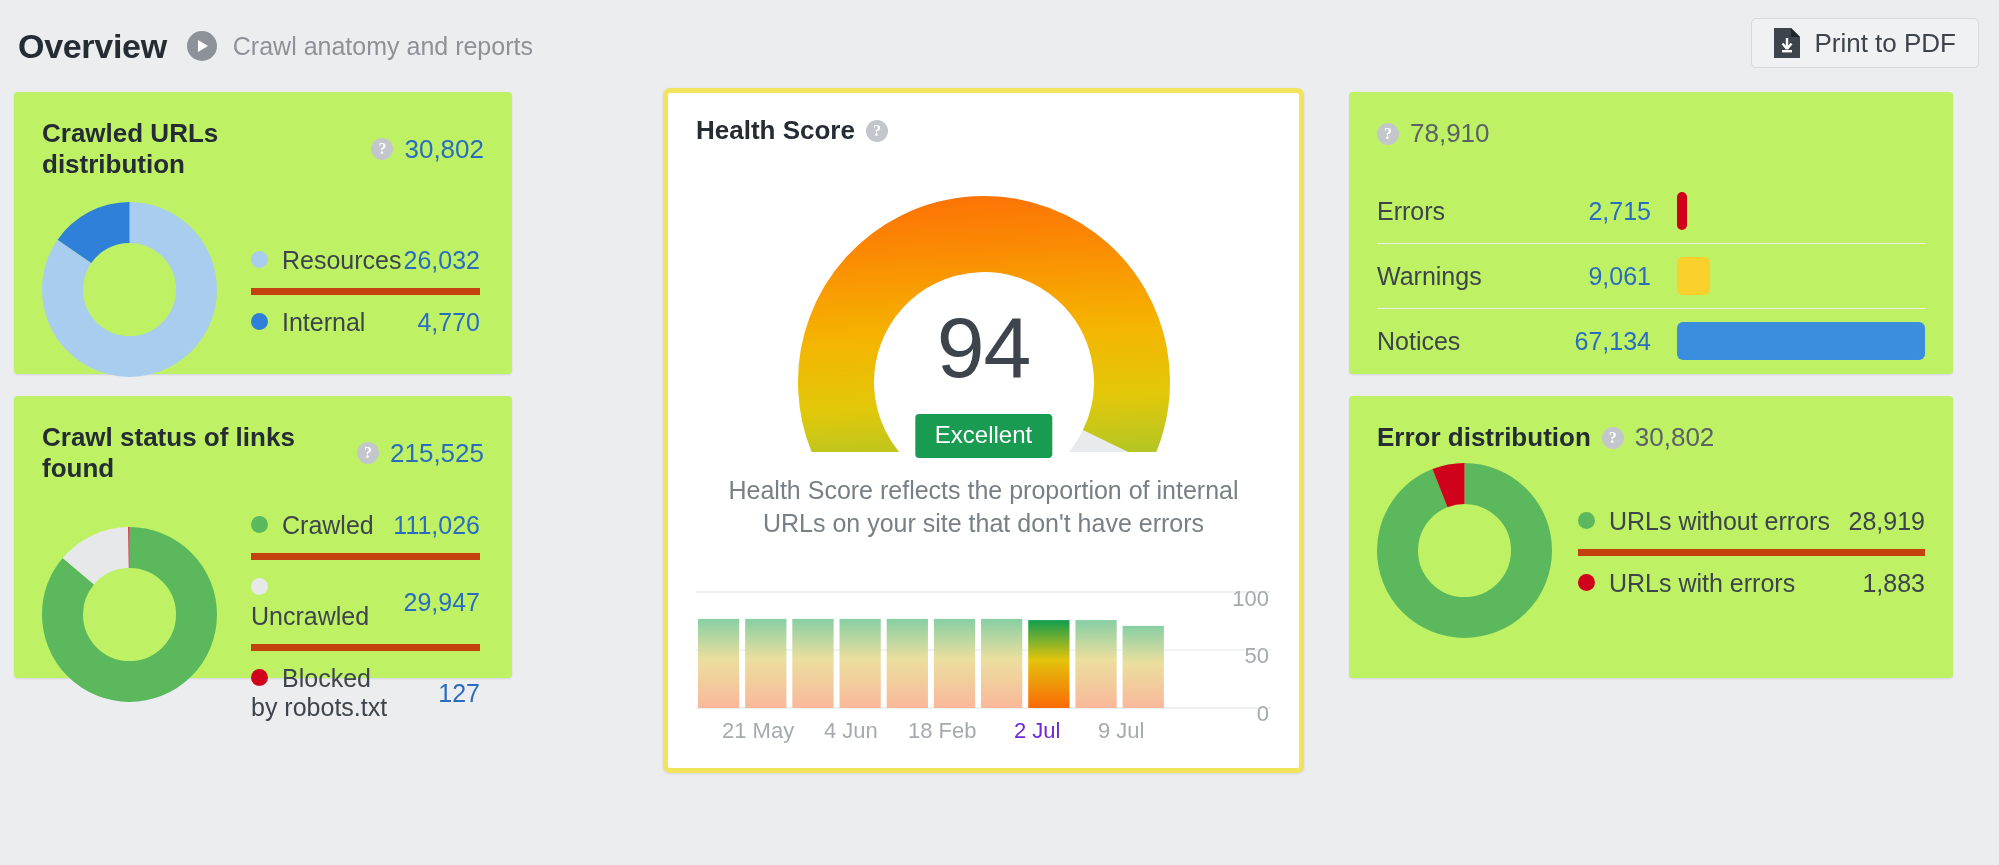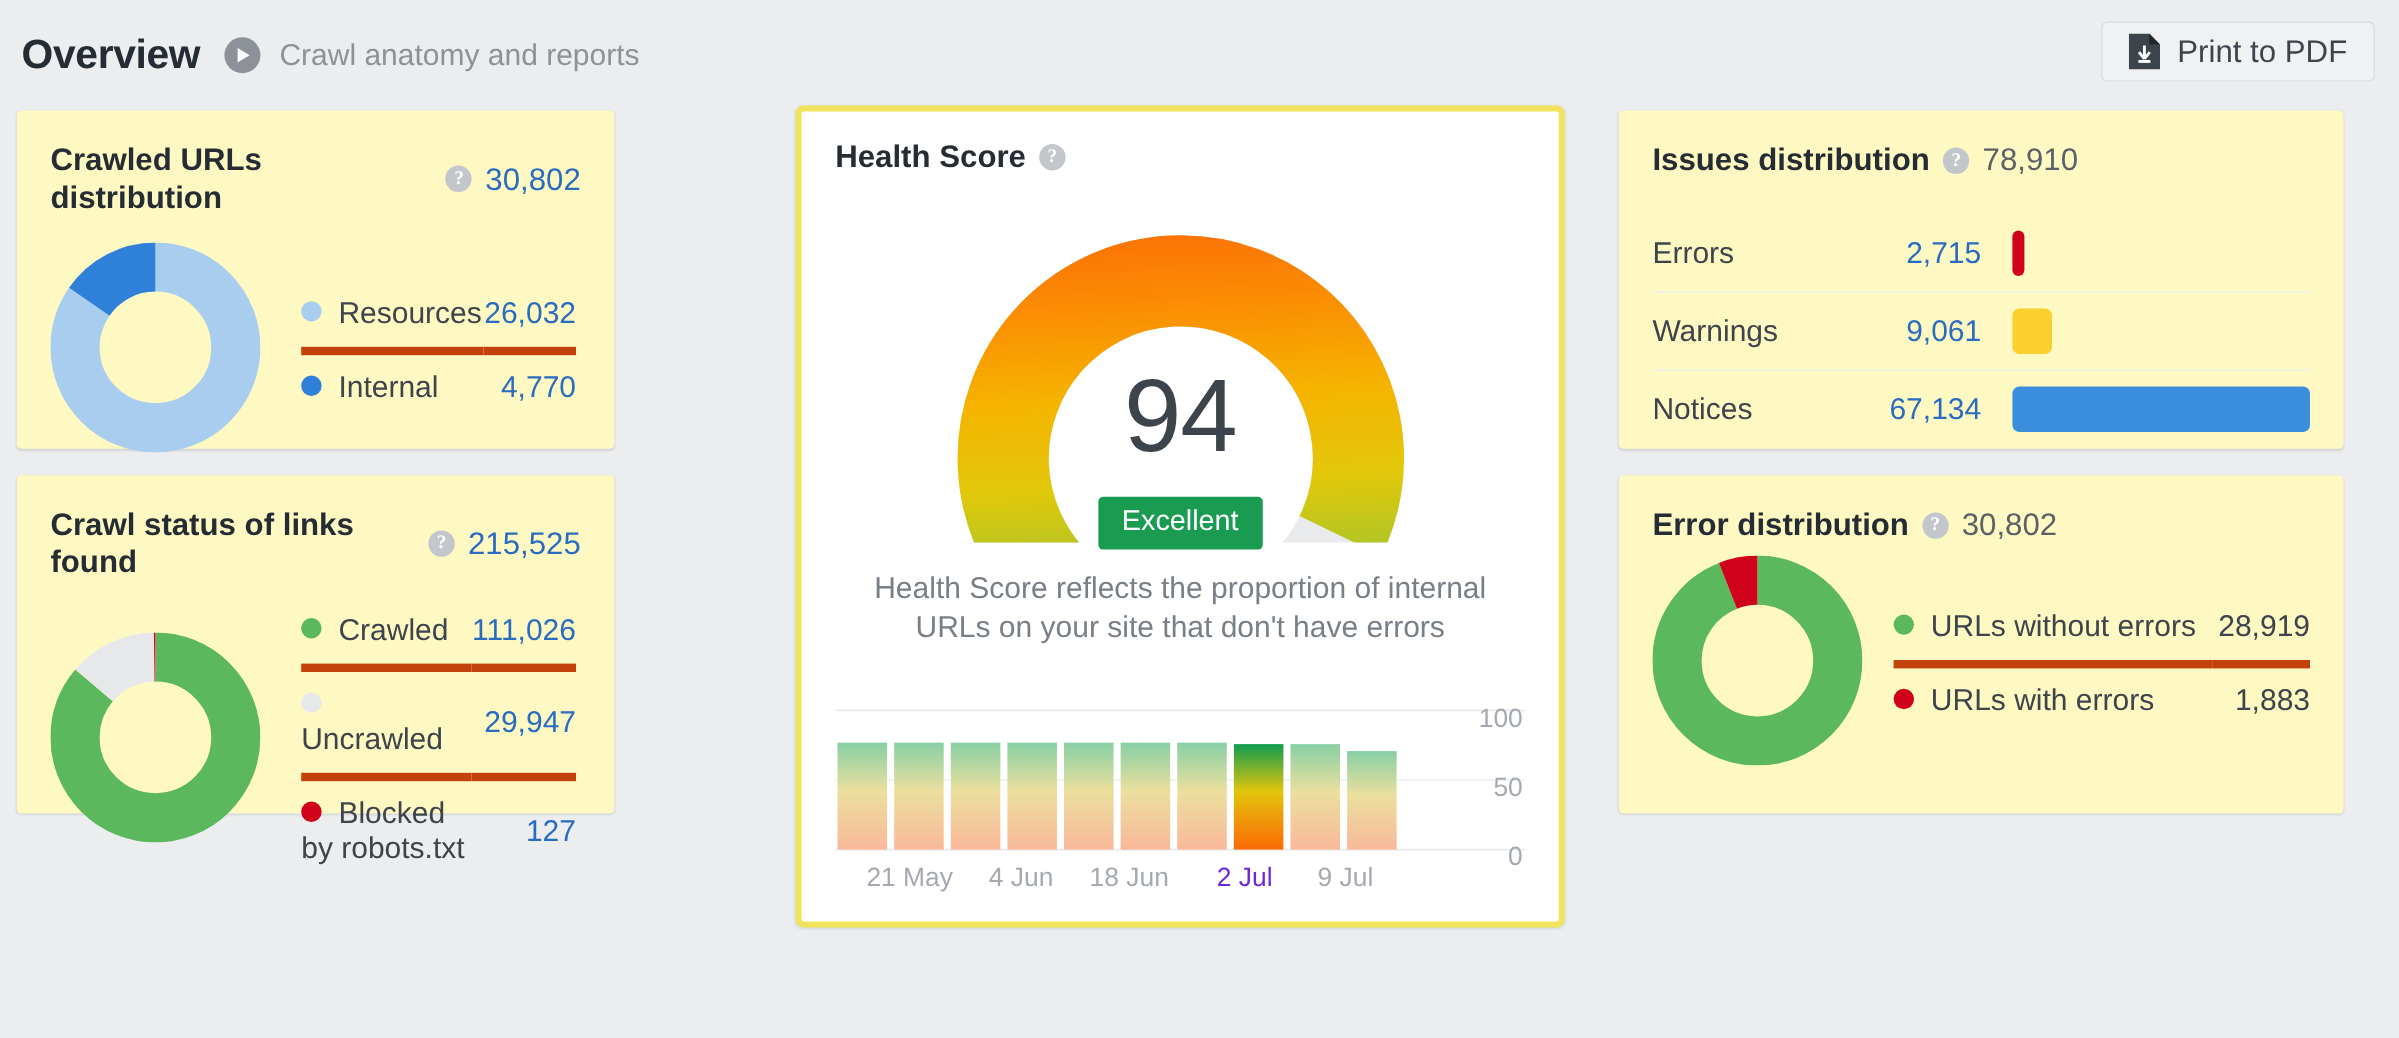--- a/index.html
+++ b/index.html
@@ -41,21 +41,21 @@
   .pdf-icon { width: 26px; height: 30px; position: relative; flex: 0 0 auto; }
   .pdf-icon svg { display: block; }
   .print-label { font-size: 26px; color: #3d444b; }
 
   
   .col-left  { position: absolute; left: 14px;   top: 92px;  width: 498px; }
   .col-mid   { position: absolute; left: 663px;  top: 88px;  width: 641px; }
   .col-right { position: absolute; left: 1349px; top: 92px;  width: 604px; }
 
   .card {
-    background: #fef9c3; border-radius: 4px;
+    background: #bef264; border-radius: 4px;
     box-shadow: 0 1px 2px rgba(0,0,0,0.10);
   }
   .card-title-row { display: flex; align-items: center; gap: 11px; }
   .card-title { font-size: 26px; font-weight: bold; color: #252c33; }
   .help-icon {
     width: 22px; height: 22px; border-radius: 50%; background: #c3c7cb;
     color: #ffffff; font-size: 16px; font-weight: bold;
     display: flex; align-items: center; justify-content: center;
     font-family: "Liberation Serif", serif; flex: 0 0 auto;
   }
@@ -281,33 +281,32 @@
             <rect x="386" y="30.1" width="42" height="87.9" fill="url(#barGradFaded)"></rect>
             <rect x="434" y="35.9" width="42" height="82.1" fill="url(#barGradFaded)"></rect>
           </g>
         </svg>
         <div style="position:absolute;left:0;right:0;top:0;height:160px;pointer-events:none;">
           <span style="position:absolute;right:2px;top:-4px;font-size:22px;color:#a5aab0;">100</span>
           <span style="position:absolute;right:2px;top:53px;font-size:22px;color:#a5aab0;">50</span>
           <span style="position:absolute;right:2px;top:111px;font-size:22px;color:#a5aab0;">0</span>
           <span style="position:absolute;left:26px;top:128px;font-size:22px;color:#a5aab0;">21 May</span>
           <span style="position:absolute;left:128px;top:128px;font-size:22px;color:#a5aab0;">4 Jun</span>
-          <span style="position:absolute;left:212px;top:128px;font-size:22px;color:#a5aab0;">18 Jun</span>
+          <span style="position:absolute;left:212px;top:128px;font-size:22px;color:#a5aab0;">18 Feb</span>
           <span style="position:absolute;left:318px;top:128px;font-size:22px;color:#6d28d9;">2 Jul</span>
           <span style="position:absolute;left:402px;top:128px;font-size:22px;color:#a5aab0;">9 Jul</span>
         </div>
       </div>
     </div>
   </div>
 
   <div class="col-right">
 
     <div class="card card4">
       <div class="card-title-row">
-        <span class="card-title">Issues distribution</span>
         <span class="help-icon">?</span>
         <span class="card-total gray">78,910</span>
       </div>
       <table class="issues">
         <tbody>
             <tr>
           <td class="lbl">Errors</td>
           <td class="num">2,715</td>
           <td class="bar">
             <div class="bar-fill" style="background:#d0021b;width:4%;"></div>

